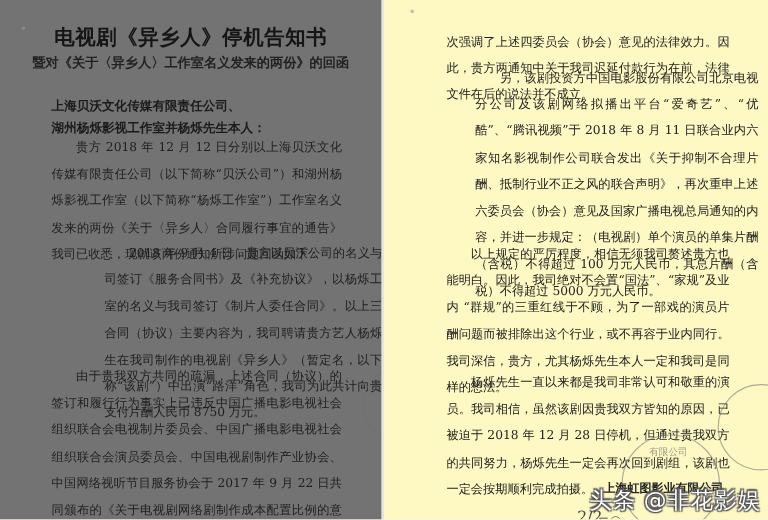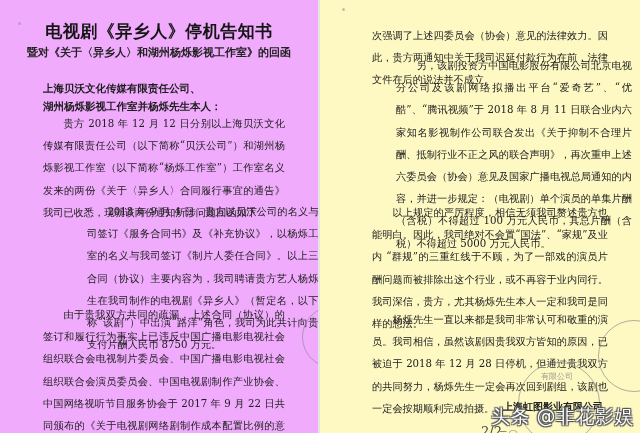--- a/index.html
+++ b/index.html
@@ -5,21 +5,21 @@
     html, body { margin: 0; padding: 0; }
     body {
       width: 640px; height: 433px; overflow: hidden;
       background: #f3f3f1;
       font-family: "DejaVu Serif", "Liberation Serif", serif;
       color: #1e1e1e;
       position: relative;
     }
     .page {
       position: absolute; top: 0; height: 433px;
-      background: #f0abfc;
+      background: #737373;
       overflow: hidden;
     }
     #page-left { left: 0; width: 318px; }
     #page-right { left: 320px; width: 320px; background: #fef9c3; }
     .divider { position: absolute; left: 318px; top: 0; width: 2px; height: 433px; background: #e4e4e2; }
 
     .title {
       position: absolute; left: 0; width: 318px; top: 20px;
       text-align: center; font-size: 17px; font-weight: bold; letter-spacing: 0.5px;
       color: #151515;
@@ -56,21 +56,21 @@
       letter-spacing: 0.5px;
     }
     .speck { position: absolute; width: 3px; height: 3px; background: #999; border-radius: 50%; opacity: .6; }
   </style>
 </head>
 <body>
 
 <div id="page-left" class="page">
   <div class="speck" style="left:18px;top:22px;"></div>
   <div class="title">电视剧《异乡人》停机告知书</div>
-  <div class="subtitle">暨对《关于〈异乡人〉和湖州杨烁影视工作室》的回函</div>
+  <div class="subtitle">暨对《关于〈异乡人〉工作室名义发来的两份》的回函</div>
 
   <div class="addressee" style="top:100px;">湖州杨烁影视工作室并杨烁先生本人：</div>
   <div class="addressee" style="top:82px;">上海贝沃文化传媒有限责任公司、</div>
 
   <div class="para indent" style="left:43px;width:242px;top:113px;">贵方 2018 年 12 月 12 日分别以上海贝沃文化传媒有限责任公司（以下简称“贝沃公司”）和湖州杨烁影视工作室（以下简称“杨烁工作室”）工作室名义发来的两份《关于〈异乡人〉合同履行事宜的通告》我司已收悉，现就该两份通知所涉问题回函如下：</div>
   <div class="para indent" style="left:43px;width:242px;top:201px;margin-left:44px;">2018 年 9 月 4 日，贵方以贝沃公司的名义与我司签订《服务合同书》及《补充协议》，以杨烁工作室的名义与我司签订《制片人委任合同》。以上三份合同（协议）主要内容为，我司聘请贵方艺人杨烁先生在我司制作的电视剧《异乡人》（暂定名，以下简称“该剧”）中出演“路洋”角色，我司为此共计向贵方支付片酬人民币 8750 万元。</div>
   <div class="para indent" style="left:43px;width:242px;top:304px;">由于贵我双方共同的疏漏，上述合同（协议）的签订和履行行为事实上已违反中国广播电影电视社会组织联合会电视制片委员会、中国广播电影电视社会组织联合会演员委员会、中国电视剧制作产业协会、中国网络视听节目服务协会于 2017 年 9 月 22 日共同颁布的《关于电视剧网络剧制作成本配置比例的意见》的规定。正如贵方两份通知所述，2018 年 11 月 9 日，国家广播电视总局发布《国家广播电视总局关于进一步加强广播电视和网络视听文艺节目管理的通知》，再</div>
 
   <div class="stamp" style="left:302px;top:306px;width:60px;height:60px;border-color:rgba(110,110,120,0.45);"></div>
 </div>

